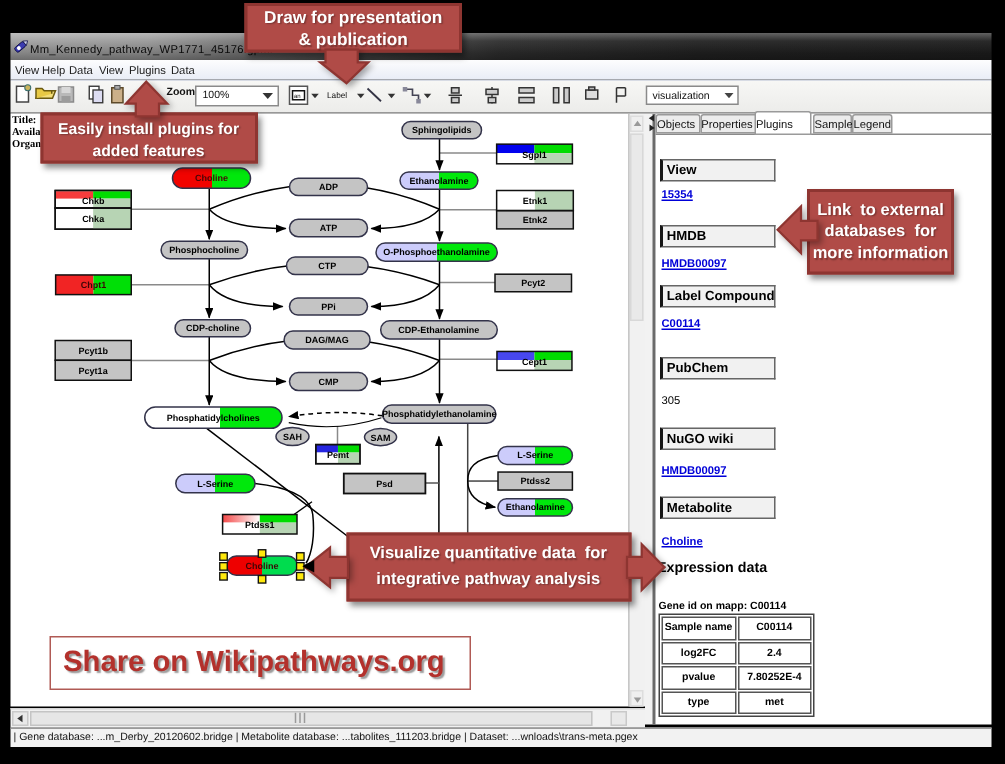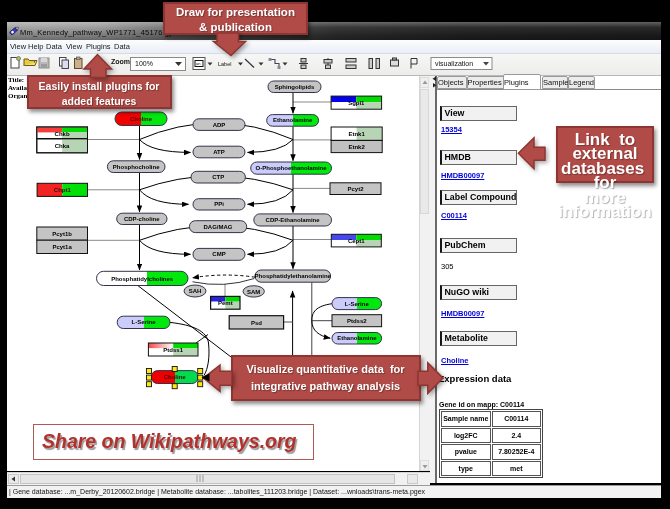--- a/index.html
+++ b/index.html
@@ -406,25 +406,25 @@
       <td style="border:1px solid #555;font-size:7px;font-weight:bold;text-align:center">met</td>
         </tr>
 </tbody>
     </table>
 </div>
 
 <div id="statusbar" class="abs"></div>
 <div id="statustxt" class="abs">| Gene database: ...m_Derby_20120602.bridge | Metabolite database: ...tabolites_111203.bridge | Dataset: ...wnloads\trans-meta.pgex</div>
 
 <div class="abs" style="left:33px;top:424px;width:279px;height:34px;background:#fff;border:1px solid #b05a55;"></div>
-<div class="abs" style="left:42px;top:430px;font-size:19.5px;font-weight:bold;font-style:italic;color:#b3312c;text-shadow:1.5px 1.5px 1px rgba(120,120,120,.75)">Share on Wikipathways.org</div>
+<div class="abs" style="left:42px;top:430px;font-size:19.5px;font-weight:bold;color:#b3312c;text-shadow:1.5px 1.5px 1px rgba(120,120,120,.75)">Share on Wikipathways.org</div>
 
 <div class="callout" style="left:163px;top:2px;width:145px;height:33px;font-size:11.5px;line-height:15px;padding-top:1px">Draw for presentation<br>&amp; publication</div>
 <div class="callout" style="left:26.5px;top:74.5px;width:145px;height:34.5px;font-size:10.5px;line-height:14.5px;padding-top:2.5px">Easily install plugins for<br>added features</div>
-<div class="callout" style="left:556px;top:125.5px;width:98px;height:57px;font-size:17px;line-height:14.5px;padding-top:5px">Link&nbsp; to external<br>databases&nbsp; for<br>more information</div>
+<div class="callout" style="left:538px;top:125.5px;width:98px;height:57px;font-size:11px;line-height:14.5px;padding-top:5px">Link&nbsp; to external<br>databases&nbsp; for<br>more information</div>
 <div class="callout" style="left:230.5px;top:355px;width:190px;height:46px;font-size:11px;line-height:17px;padding-top:4px">Visualize quantitative data&nbsp; for<br>integrative pathway analysis</div>
 
 <svg class="abs" style="left:0;top:0;pointer-events:none" width="670" height="509" viewBox="0 0 670 509">
   <g fill="#b04b47" stroke="#8e3531" stroke-width="1.5" filter="drop-shadow(2px 2px 2px rgba(0,0,0,.35))">
     <polygon points="217,33 217,41.5 213.5,41.5 231,55.5 245.5,41.5 238.5,41.5 238.5,33"></polygon>
     <polygon points="90.5,77.5 90.5,69 84,69 97.5,54.5 111.5,69 106,69 106,77.5"></polygon>
     <polygon points="545,147.2 534,147.2 534,137.7 518.4,153.2 534,168.7 534,160.3 545,160.3"></polygon>
     <polygon points="232,371.2 220,371.2 220,365 203.5,378.1 220,391.4 220,385.3 232,385.3"></polygon>
     <polygon points="418,371.2 427.8,371.2 427.8,362.8 443,378.1 427.8,393.4 427.8,385.3 418,385.3"></polygon>
   </g>

